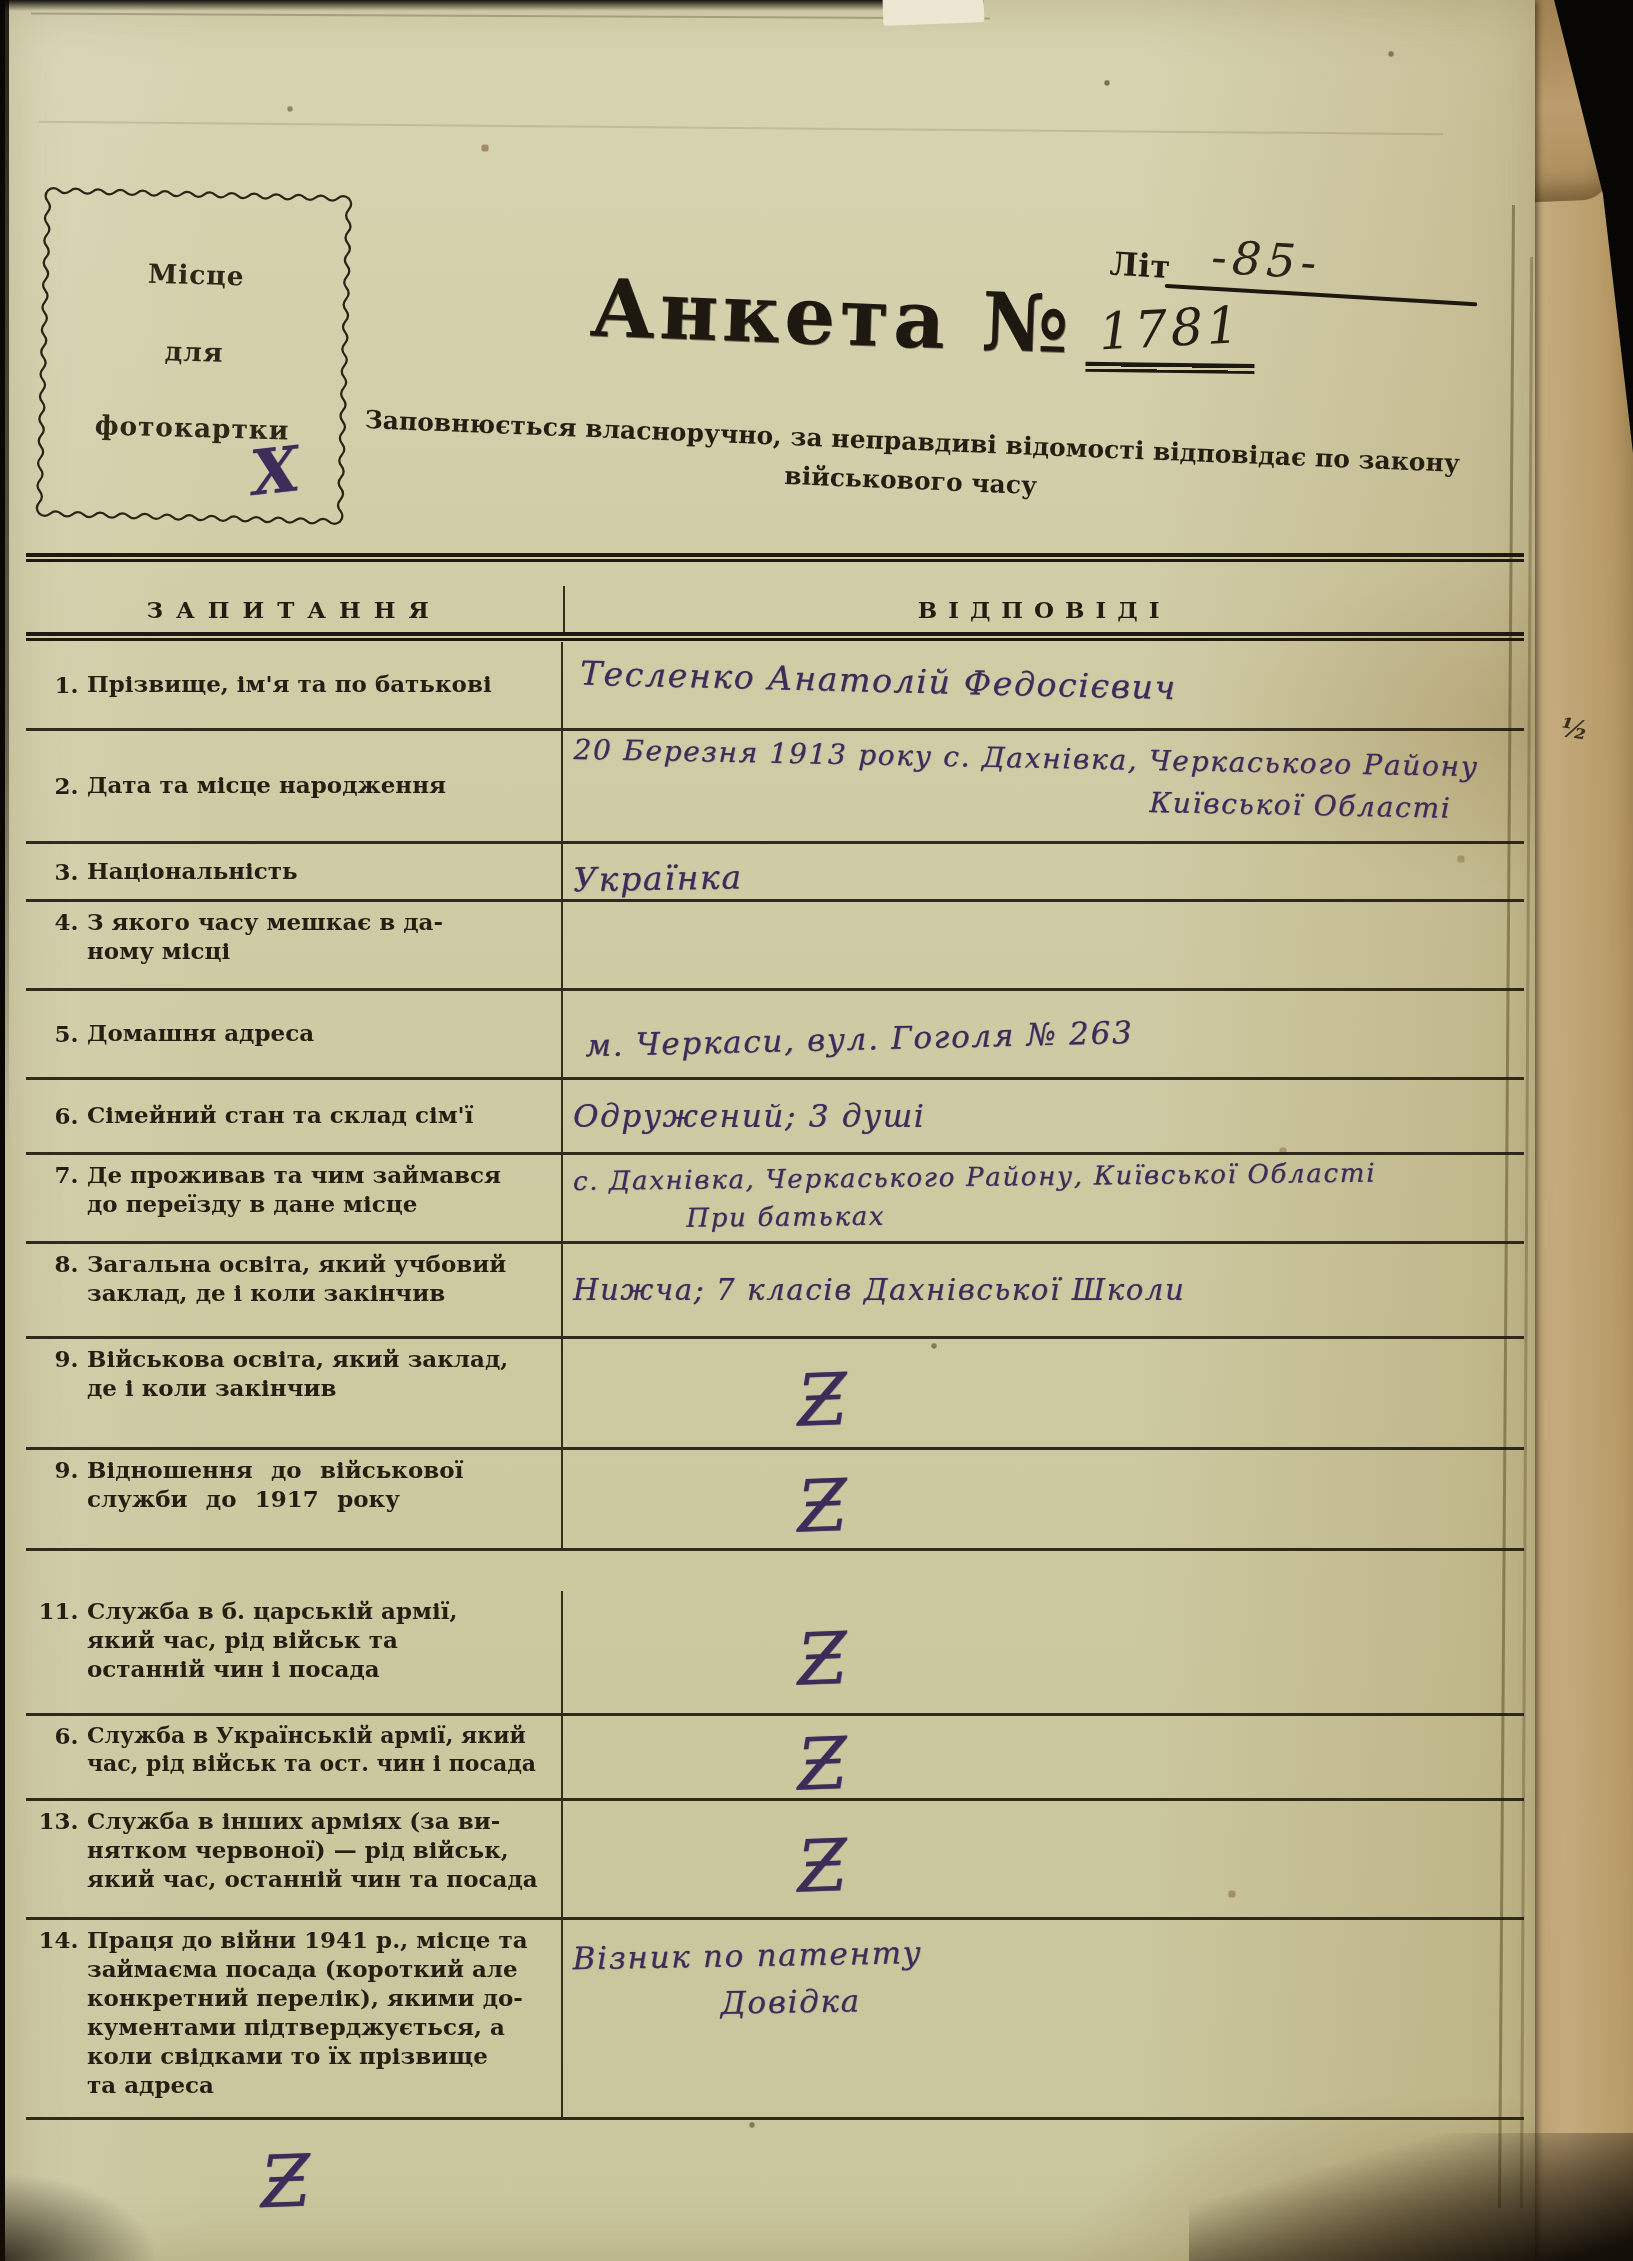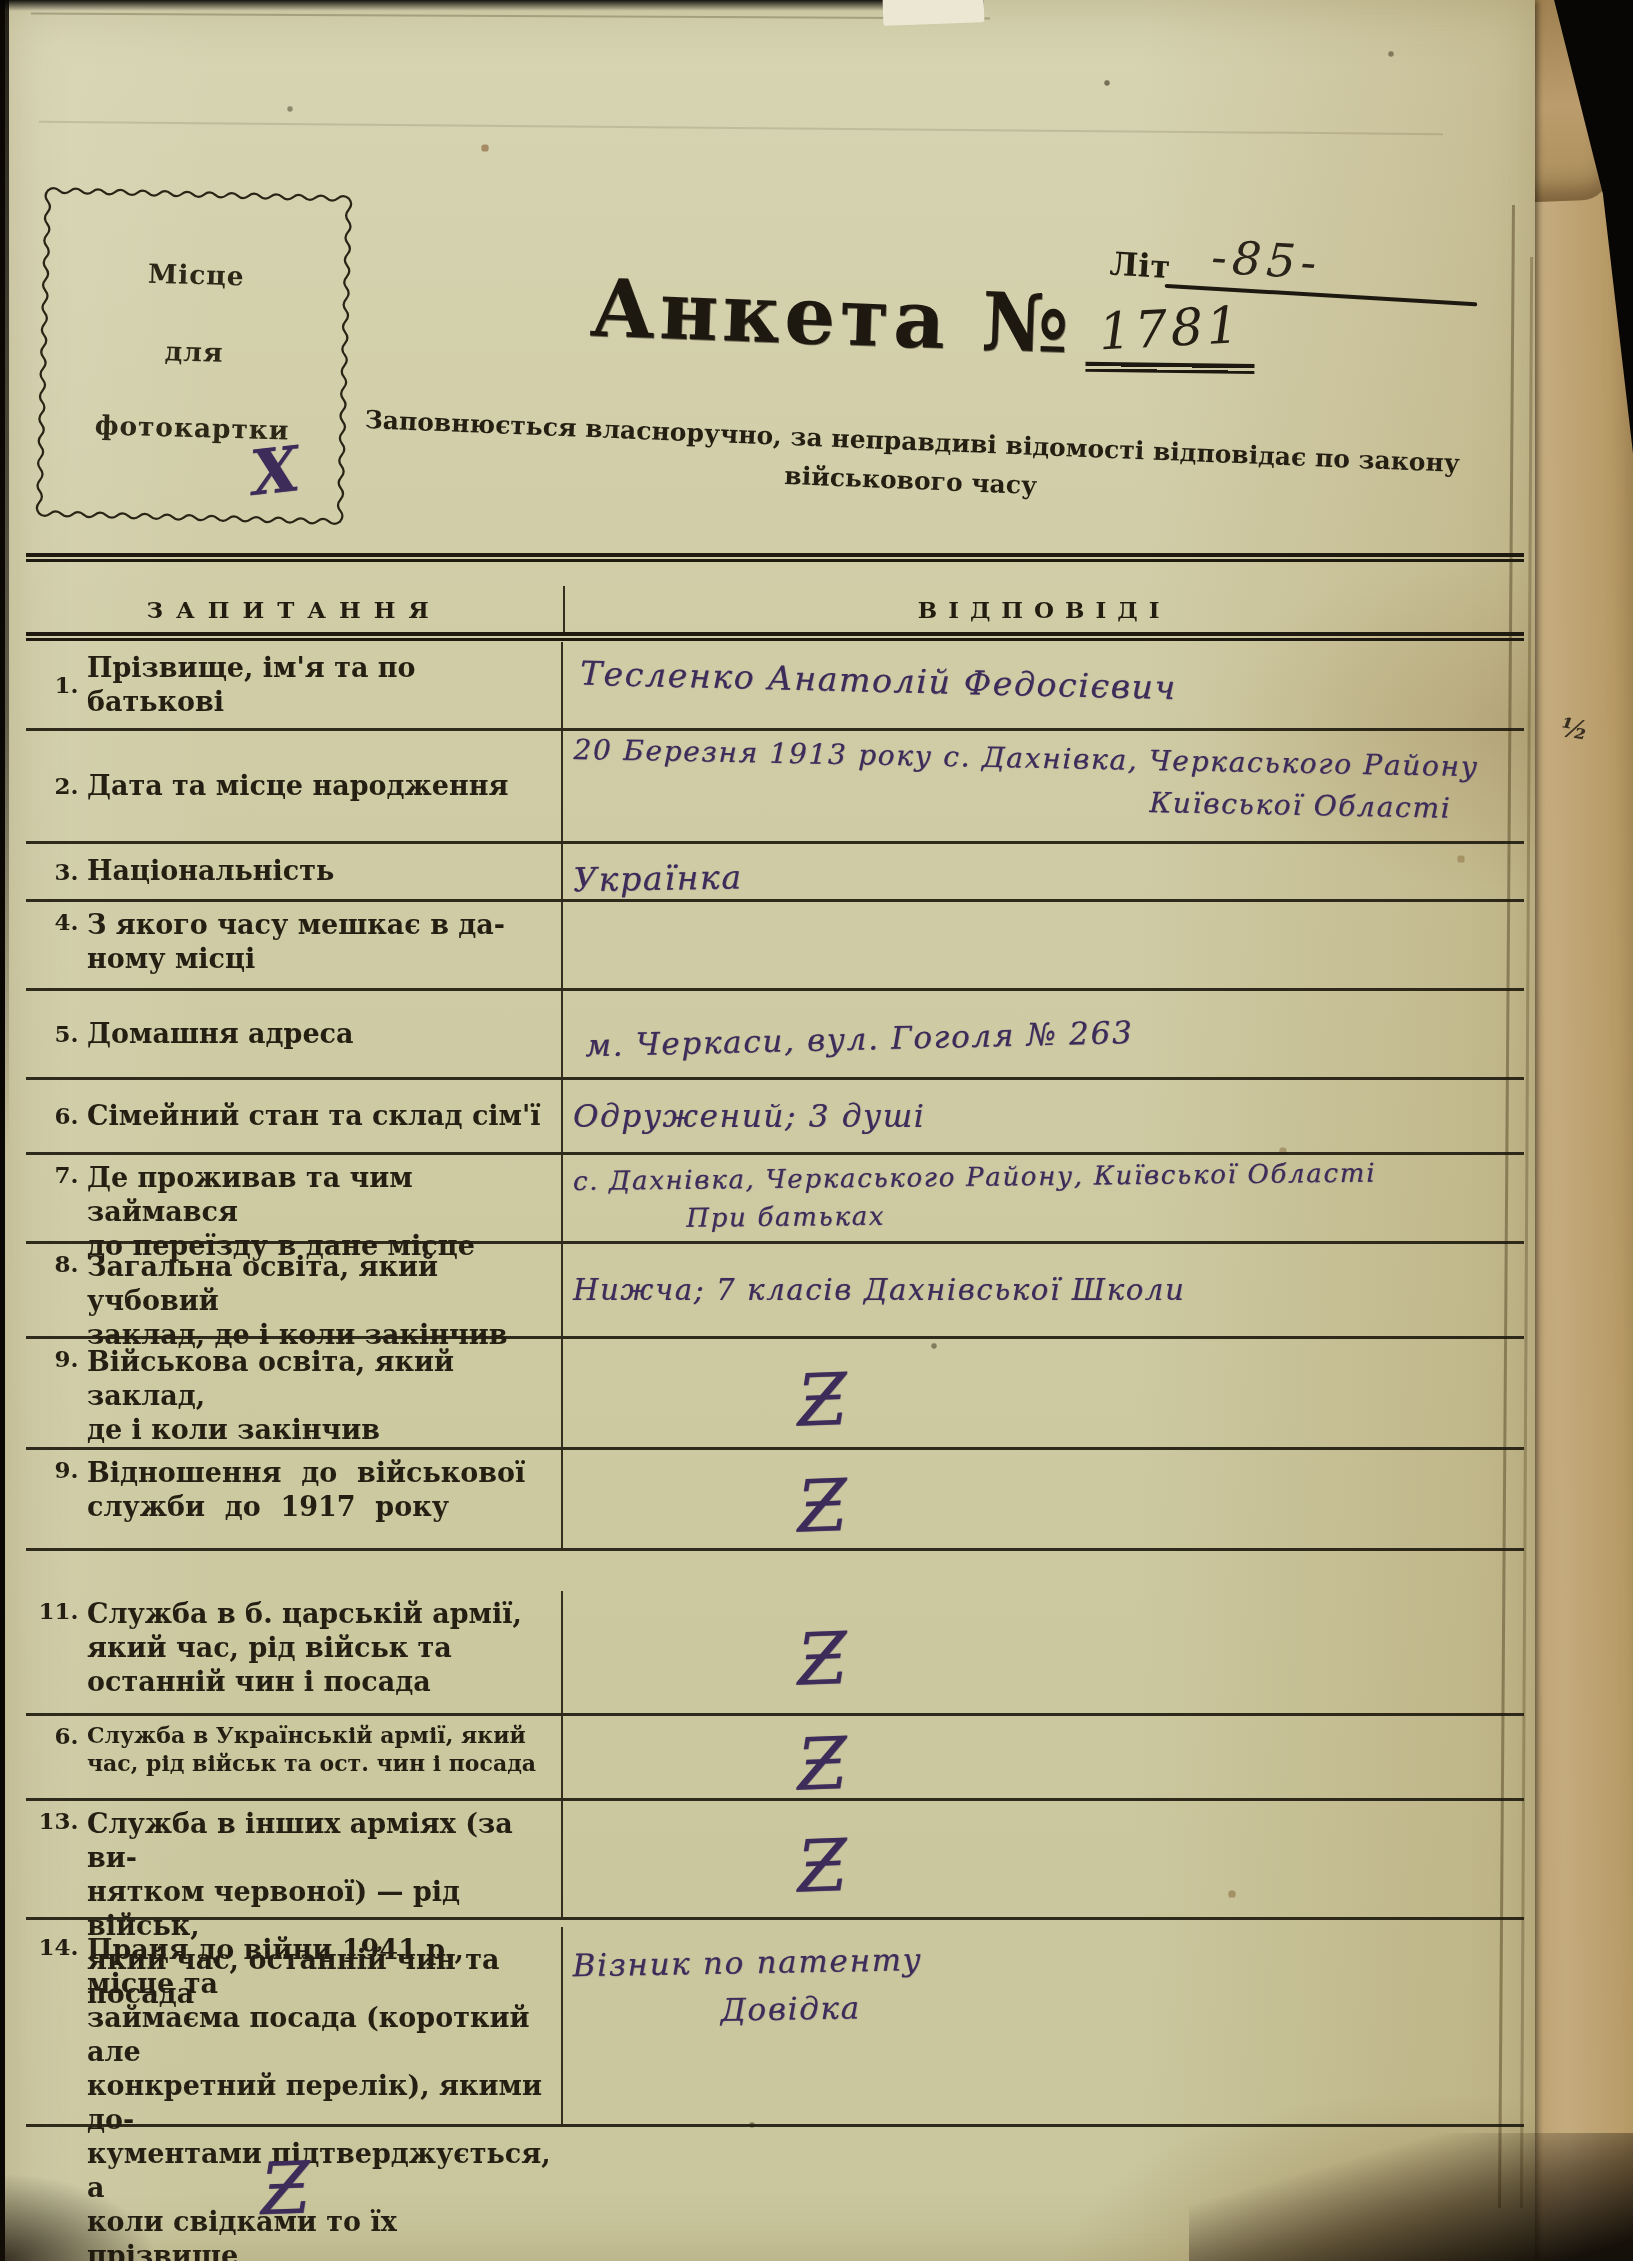--- a/index.html
+++ b/index.html
@@ -141,21 +141,21 @@
   .th{display:flex;align-items:center;justify-content:center;font-weight:bold;font-size:23px;color:#221d10;}
   .th.qh{width:537px;border-right:2.6px solid rgba(34,29,16,.9);letter-spacing:13px;}
   .th.ah{flex:1;letter-spacing:11px;}
   .row{display:flex;border-bottom:3.4px solid rgba(33,28,16,.92);}
   .cell.q{
     width:537px;border-right:2.6px solid rgba(34,29,16,.9);
     padding:6px 3.4px 0 6.8px;display:flex;box-sizing:border-box;
   }
   .row.cq .cell.q{align-items:center;padding-top:0;}
   .qnum{width:46px;text-align:right;padding-right:8.6px;font-weight:bold;font-size:23px;color:#241f12;flex:none;}
-  .qtext{white-space:pre-line;font-weight:bold;font-size:27px;line-height:1.26;color:#241f12;}
+  .qtext{white-space:pre-line;font-weight:bold;font-size:23px;line-height:1.26;color:#241f12;}
   .cell.a{flex:1;position:relative;padding-left:10.3px;display:flex;flex-direction:column;justify-content:center;overflow:visible;}
 
   
   .hw{
     font-style:italic;color:#3d2c5a;letter-spacing:1.7px;
     text-shadow:0.5px 0.3px 0.7px rgba(61,44,90,.65);
   }
   .hw-line{display:block;}
   .mark{font-size:72px;line-height:.9;padding-left:224px;transform:rotate(-2deg);}
 
@@ -169,21 +169,21 @@
   .r6{height:72px;}   .r6 .hw{font-size:31px;}
   .r7{height:86px;}  .r7 .cell.a{justify-content:flex-start;}
                       .r7 .hw{font-size:26px;line-height:1.45;margin-top:3.4px;transform:rotate(-.6deg);}
                       .r7 .l2{padding-left:113px;}
   .r8{height:92px;}  .r8 .hw{font-size:29px;}
   .r9{height:108px;}
   .r10{height:98px;} .r10 .qtext{word-spacing:10.3px;}
   .r11{height:122px;margin-top:40px;}
   .r12{height:82px;}  .r12 .qtext{font-size:22px;}
   .r13{height:116px;}
-  .r14{height:197px;margin-top:7px;} .r14 .cell.a{justify-content:flex-start;padding-top:6.8px;}
+  .r14{height:197px;} .r14 .cell.a{justify-content:flex-start;padding-top:6.8px;}
                       .r14 .hw{font-size:31px;line-height:1.5;transform:rotate(-1deg);}
                       .r14 .l2{padding-left:147px;}
   .r15{height:199px;} .r15 .cell.a{justify-content:flex-start;padding-top:12px;}
 
   
   .half-mark{
     position:absolute;left:1561px;top:714px;font-size:26px;font-style:italic;font-weight:bold;
     color:#3a3022;transform:rotate(9deg);
   }
 </style>

